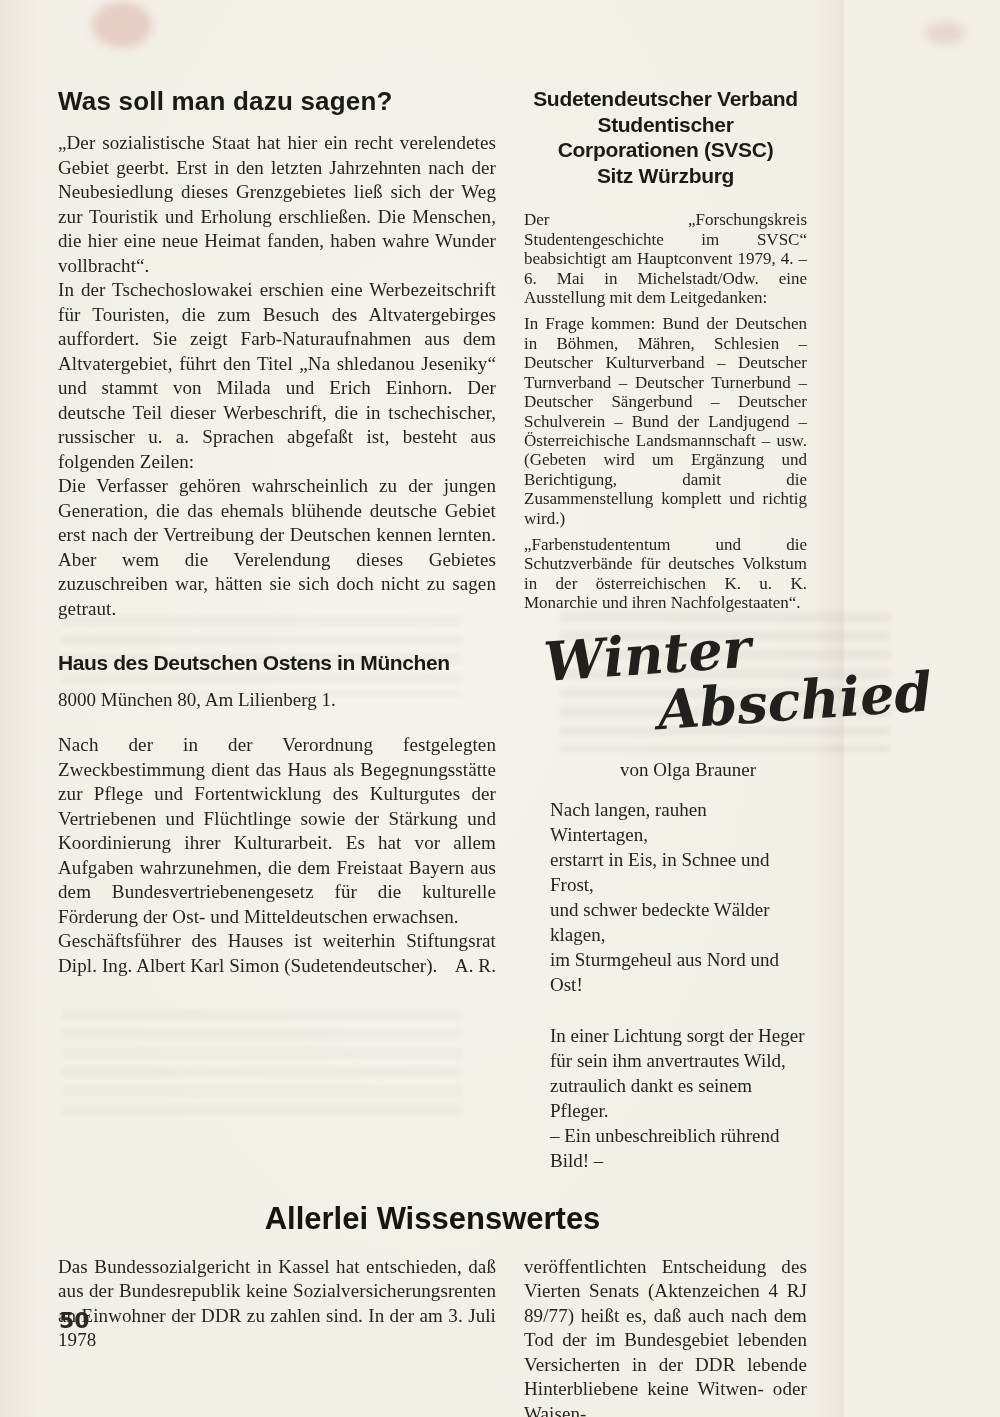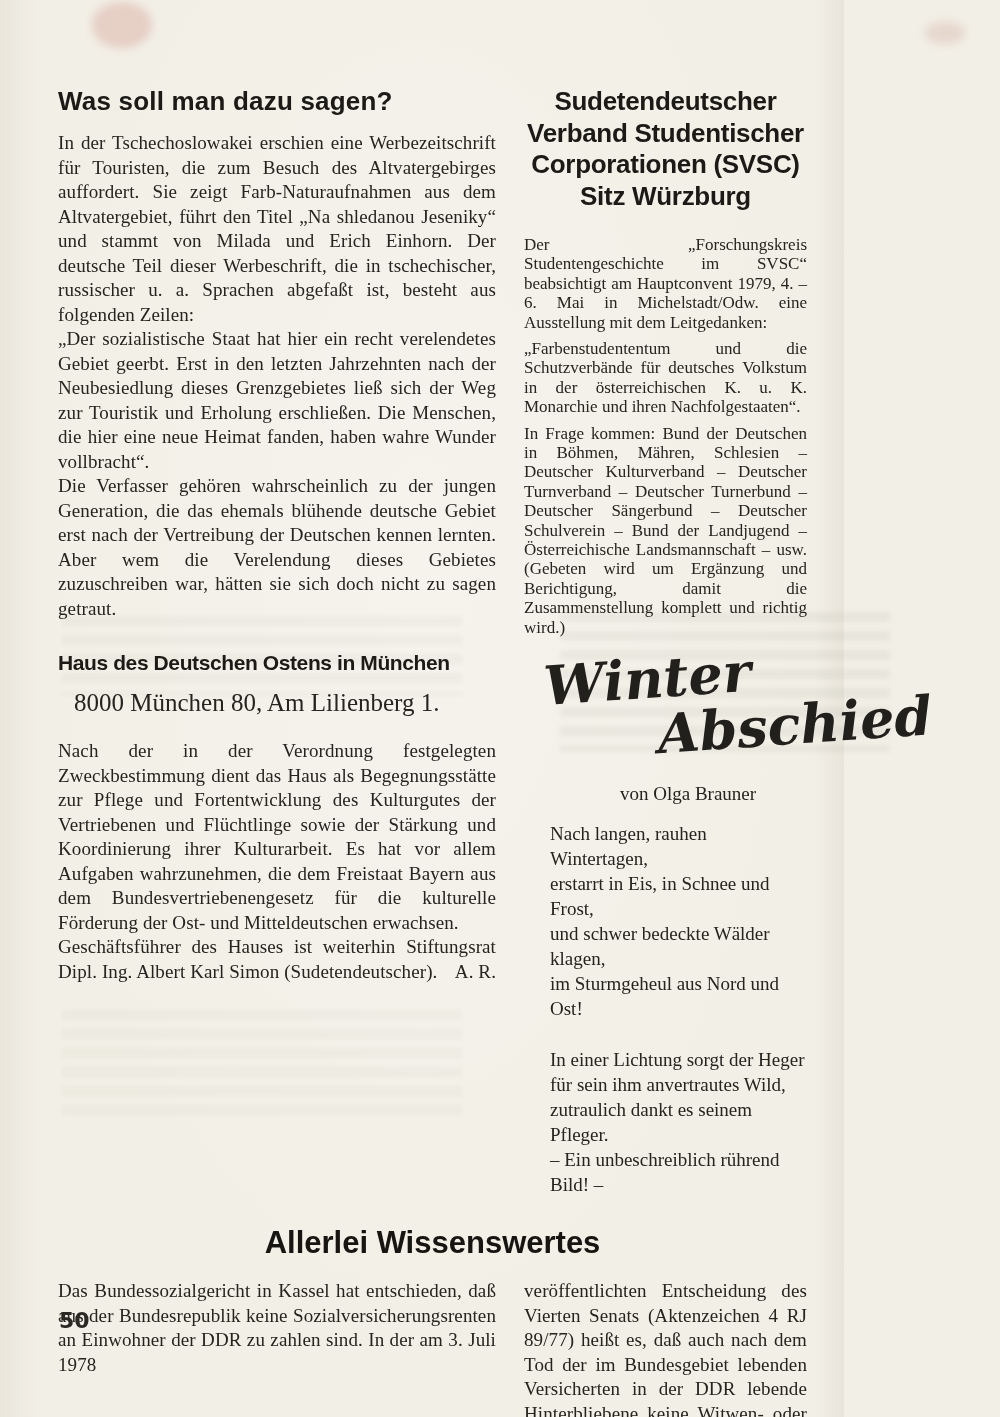--- a/index.html
+++ b/index.html
@@ -32,26 +32,26 @@
     font-family:"Liberation Sans", sans-serif;
     font-weight:bold; font-size:26px; letter-spacing:0.2px;
     margin:0 0 14px 0; color:#1b1a16;
   }
   h2.condensed-title {
     font-family:"Liberation Sans", sans-serif;
     font-weight:bold; font-size:21px; letter-spacing:-0.4px;
     color:#1b1a16;
   }
   .article-haus h2 { margin:30px 0 14px 0; }
-  .address-line { font-size:25px; margin:0 0 22px 16px; }
+  .address-line { font-size:19px; margin:0 0 22px 0; }
 
   .svsc-title {
     text-align:center; white-space:pre-line;
     font-family:"Liberation Sans", sans-serif;
-    font-weight:bold; font-size:26px; line-height:1.22; letter-spacing:-0.3px;
+    font-weight:bold; font-size:21px; line-height:1.22; letter-spacing:-0.3px;
     margin:0 0 22px 0; color:#1b1a16;
   }
   .small-text { font-size:17px; line-height:19.4px; text-align:justify; }
   .small-text p + p { margin-top:7px; }
 
   .sig { float:right; font-size:19px; }
 
   .poem { margin-top:22px; }
   .script-title {
     font-family:"DejaVu Serif", serif;
@@ -117,22 +117,22 @@
   <div class="ghost ghost-2"></div>
   <div class="ghost ghost-3"></div>
 
   <div class="columns">
 
     <div class="col-left">
 
       <section>
         <h1 class="article-title">Was soll man dazu sagen?</h1>
         <div class="body-text">
+          <p>„Der sozialistische Staat hat hier ein recht verelendetes Gebiet geerbt. Erst in den letzten Jahrzehnten nach der Neubesiedlung dieses Grenzgebietes ließ sich der Weg zur Touristik und Erholung erschließen. Die Menschen, die hier eine neue Heimat fanden, haben wahre Wunder vollbracht“.</p>
           <p>In der Tschechoslowakei erschien eine Werbezeitschrift für Touristen, die zum Besuch des Altvatergebirges auffordert. Sie zeigt Farb-Naturaufnahmen aus dem Altvatergebiet, führt den Titel „Na shledanou Jeseniky“ und stammt von Milada und Erich Einhorn. Der deutsche Teil dieser Werbeschrift, die in tschechischer, russischer u. a. Sprachen abgefaßt ist, besteht aus folgenden Zeilen:</p>
-          <p>„Der sozialistische Staat hat hier ein recht verelendetes Gebiet geerbt. Erst in den letzten Jahrzehnten nach der Neubesiedlung dieses Grenzgebietes ließ sich der Weg zur Touristik und Erholung erschließen. Die Menschen, die hier eine neue Heimat fanden, haben wahre Wunder vollbracht“.</p>
           <p>Die Verfasser gehören wahrscheinlich zu der jungen Generation, die das ehemals blühende deutsche Gebiet erst nach der Vertreibung der Deutschen kennen lernten. Aber wem die Verelendung dieses Gebietes zuzuschreiben war, hätten sie sich doch nicht zu sagen getraut.</p>
         </div>
       </section>
 
       <section class="article-haus">
         <h2 class="condensed-title">Haus des Deutschen Ostens in München</h2>
         <p class="address-line">8000 München 80, Am Lilienberg 1.</p>
         <div class="body-text">
           <p>Nach der in der Verordnung festgelegten Zweckbestimmung dient das Haus als Begegnungsstätte zur Pflege und Fortentwicklung des Kulturgutes der Vertriebenen und Flüchtlinge sowie der Stärkung und Koordinierung ihrer Kulturarbeit. Es hat vor allem Aufgaben wahrzunehmen, die dem Freistaat Bayern aus dem Bundesvertriebenengesetz für die kulturelle Förderung der Ost- und Mitteldeutschen erwachsen.</p>
           <p>
@@ -145,22 +145,22 @@
     </div>
 
     <div class="col-right">
 
       <section>
         <h2 class="svsc-title">Sudetendeutscher Verband Studentischer
 Corporationen (SVSC)
 Sitz Würzburg</h2>
         <div class="small-text">
           <p>Der „Forschungskreis Studentengeschichte im SVSC“ beabsichtigt am Hauptconvent 1979, 4. – 6. Mai in Michelstadt/Odw. eine Ausstellung mit dem Leitgedanken:</p>
+          <p>In Frage kommen: Bund der Deutschen in Böhmen, Mähren, Schlesien – Deutscher Kulturverband – Deutscher Turnverband – Deutscher Turnerbund – Deutscher Sängerbund – Deutscher Schulverein – Bund der Landjugend – Österreichische Landsmannschaft – usw. (Gebeten wird um Ergänzung und Berichtigung, damit die Zusammenstellung komplett und richtig wird.)</p>
           <p>„Farbenstudententum und die Schutzverbände für deutsches Volkstum in der österreichischen K. u. K. Monarchie und ihren Nachfolgestaaten“.</p>
-          <p>In Frage kommen: Bund der Deutschen in Böhmen, Mähren, Schlesien – Deutscher Kulturverband – Deutscher Turnverband – Deutscher Turnerbund – Deutscher Sängerbund – Deutscher Schulverein – Bund der Landjugend – Österreichische Landsmannschaft – usw. (Gebeten wird um Ergänzung und Berichtigung, damit die Zusammenstellung komplett und richtig wird.)</p>
         </div>
       </section>
 
       <section class="poem">
         <div class="script-title">
           <div class="script-line1">Winter</div>
           <div class="script-line2">Abschied</div>
         </div>
         <div class="poem-byline">von Olga Brauner</div>
         <div class="poem-stanza first">Nach langen, rauhen Wintertagen,

